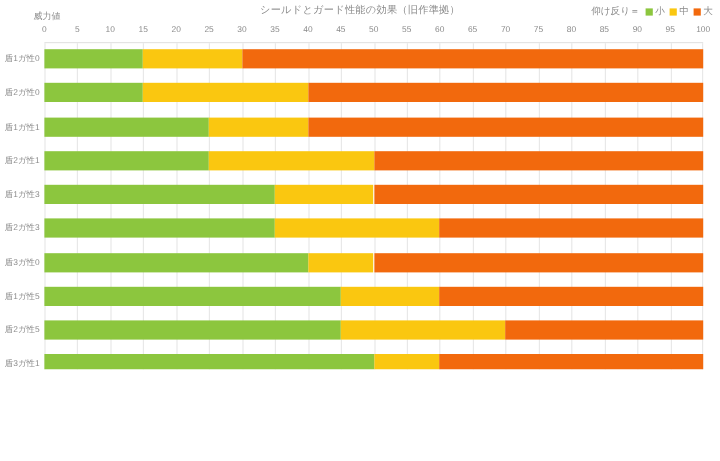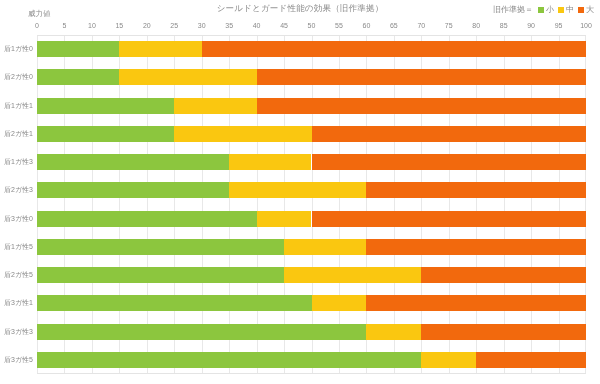--- a/index.html
+++ b/index.html
@@ -3,21 +3,21 @@
 <meta charset="utf-8">
 <style>
   html, body {
     margin: 0;
     padding: 0;
     background: #ffffff;
   }
   #app {
     position: relative;
     width: 600px;
-    height: 384px;
+    height: 308px;
     background: #ffffff;
     font-family: "Liberation Sans", "DejaVu Sans", sans-serif;
     overflow: hidden;
     box-sizing: border-box;
     padding-left: 45px;
   }
 
   
   .chart-title {
     position: absolute;
@@ -167,21 +167,21 @@
   }
 </style>
 </head>
 <body>
 
 <div id="app">
 
   <div class="chart-title">シールドとガード性能の効果（旧作準拠）</div>
 
   <div class="legend">
-    <span class="legend-title">旧作準拠＝</span>
+    <span class="legend-title">仰け反り＝</span>
     <span class="legend-item">
       <span class="legend-swatch" style="background: rgb(140, 198, 62);"></span>
       <span>小</span>
     </span>
     <span class="legend-item">
       <span class="legend-swatch" style="background: rgb(250, 199, 16);"></span>
       <span>中</span>
     </span>
     <span class="legend-item">
       <span class="legend-swatch" style="background: rgb(242, 105, 13);"></span>

